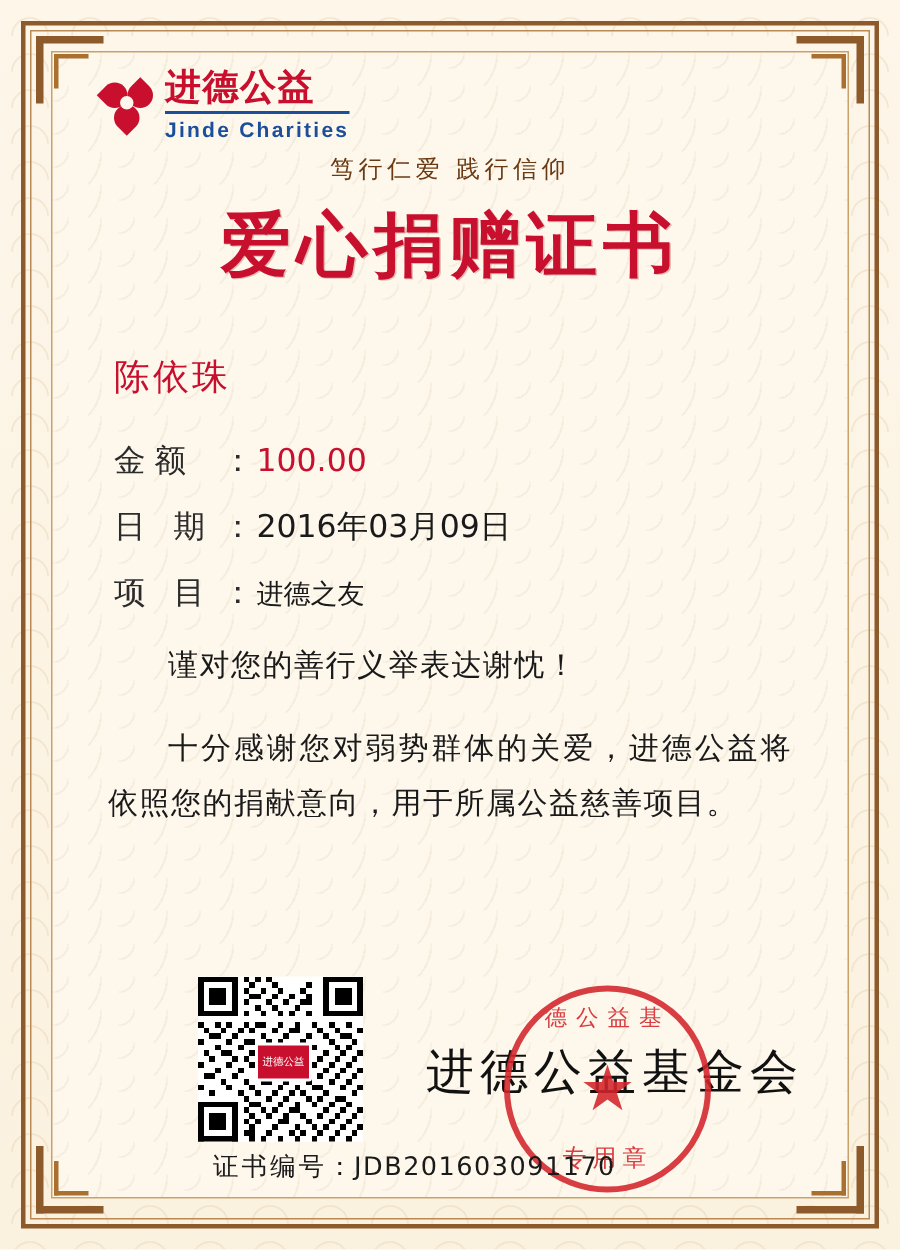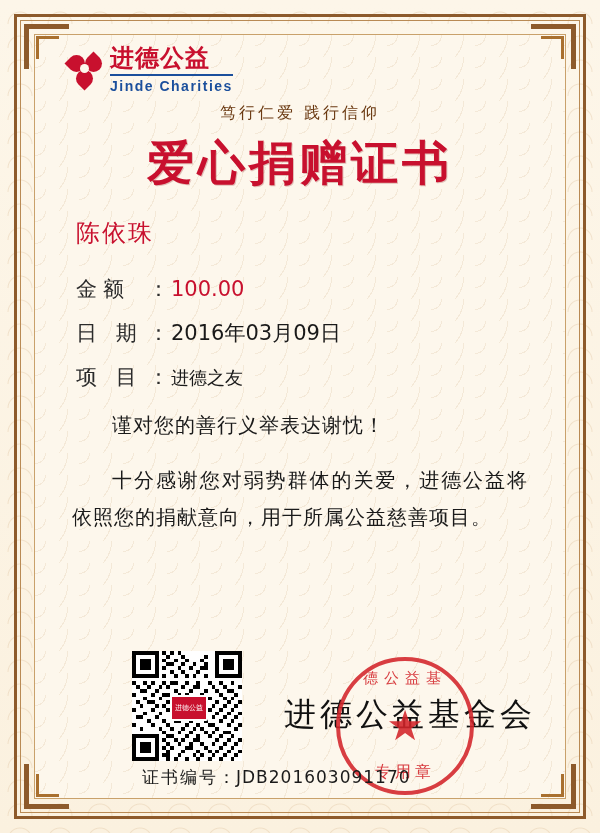--- a/index.html
+++ b/index.html
@@ -175,21 +175,21 @@
     white-space: nowrap;
   }
   .flourish {
     width: 72px;
     height: 26px;
     flex: 0 0 auto;
   }
   .flourish svg { display: block; }
 
   .recipient {
-    margin-top: 22px;
+    margin-top: 40px;
     margin-left: 18px;
     color: #c8102e;
     font-size: 24px;
     letter-spacing: 2px;
     font-family: "DejaVu Sans", sans-serif;
   }
 
   .fields {
     margin-top: 26px;
     margin-left: 18px;

